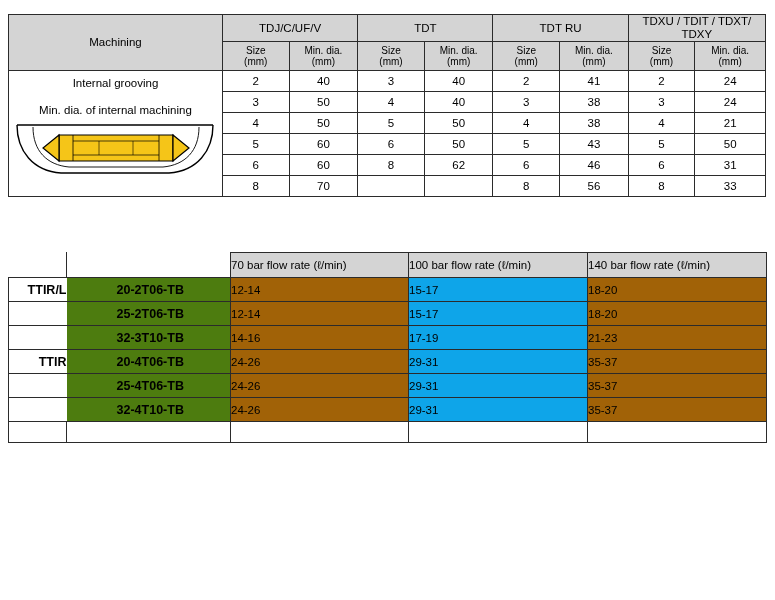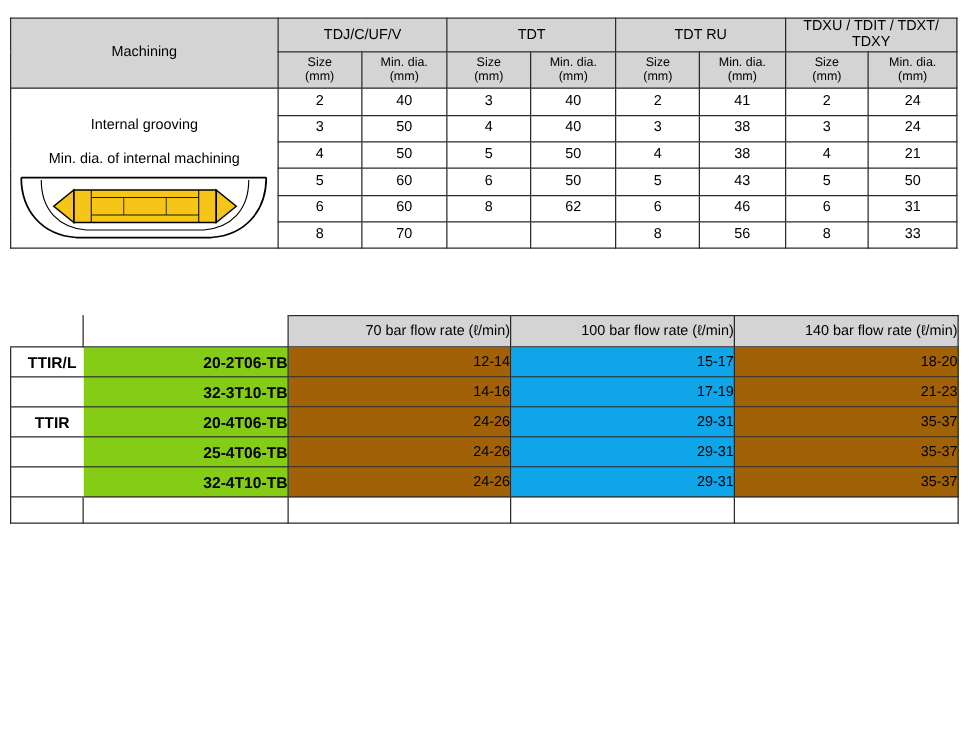--- a/index.html
+++ b/index.html
@@ -56,21 +56,21 @@
   }
   .t1 .datacell {
     height: 20px;
     background: #ffffff;
     font-size: 11.5px;
   }
   .t1 .labelcell {
     background: #ffffff;
     text-align: center;
     vertical-align: top;
-    padding-top: 21px;
+    padding-top: 4px;
     font-size: 11.5px;
   }
   .lbl-line1 {
     display: block;
     margin-top: 2px;
   }
   .lbl-line2 {
     display: block;
     margin-top: 12px;
     line-height: 1.25;
@@ -91,46 +91,46 @@
     left: 8px;
     top: 252px;
     width: 758px;
   }
   .t2 {
     width: 758px;
   }
   .t2 td {
     border: 1px solid #2b2b2b;
     padding: 0;
-    text-align: right;
+    text-align: left;
     vertical-align: middle;
     height: 23px;
     font-size: 11.5px;
   }
   .t2 .head {
     background: #d4d4d4;
     height: 24px;
     font-size: 11.5px;
   }
   .t2 .head-blank {
     background: #ffffff;
     border-left: 1px solid #ffffff;
     border-top: 1px solid #ffffff;
   }
   .t2 .fam {
     background: #ffffff;
-    text-align: center;
+    text-align: right;
     font-weight: bold;
     font-size: 12.5px;
     padding-left: 8px;
     border-right: none;
   }
   .t2 .desig {
-    background: #84cc16;
-    text-align: right;
+    background: #4d7c0f;
+    text-align: center;
     font-weight: bold;
     font-size: 12.5px;
     padding-left: 4px;
     border-left: none;
   }
   .t2 .shade {
     background: #a16207;
   }
   .t2 .plain {
     background: #0ea5e9;
@@ -308,20 +308,27 @@
 
     <tr>
       <td class="fam">TTIR/L</td>
       <td class="desig">20-2T06-TB</td>
       <td class="shade">12-14</td>
       <td class="plain">15-17</td>
       <td class="shade">18-20</td>
     </tr>
     <tr>
       <td class="fam"></td>
+      <td class="desig">25-2T06-TB</td>
+      <td class="shade">12-14</td>
+      <td class="plain">15-17</td>
+      <td class="shade">18-20</td>
+    </tr>
+    <tr>
+      <td class="fam"></td>
       <td class="desig">32-3T10-TB</td>
       <td class="shade">14-16</td>
       <td class="plain">17-19</td>
       <td class="shade">21-23</td>
     </tr>
     <tr>
       <td class="fam">TTIR</td>
       <td class="desig">20-4T06-TB</td>
       <td class="shade">24-26</td>
       <td class="plain">29-31</td>

